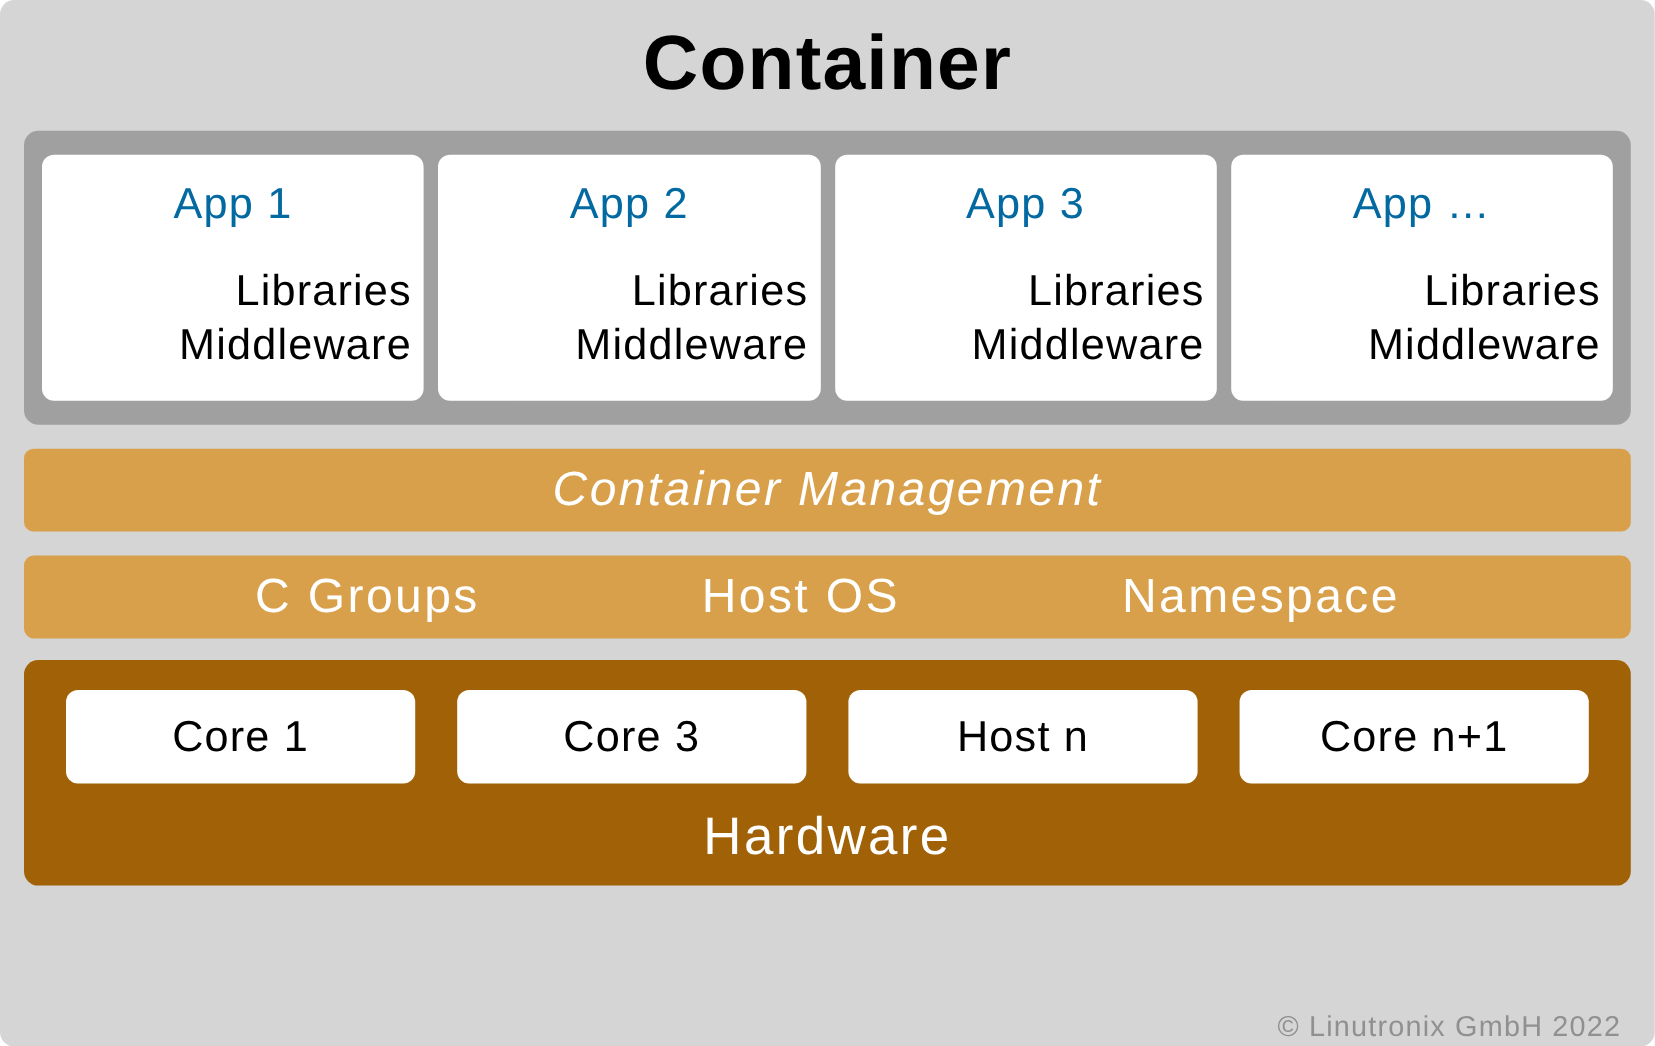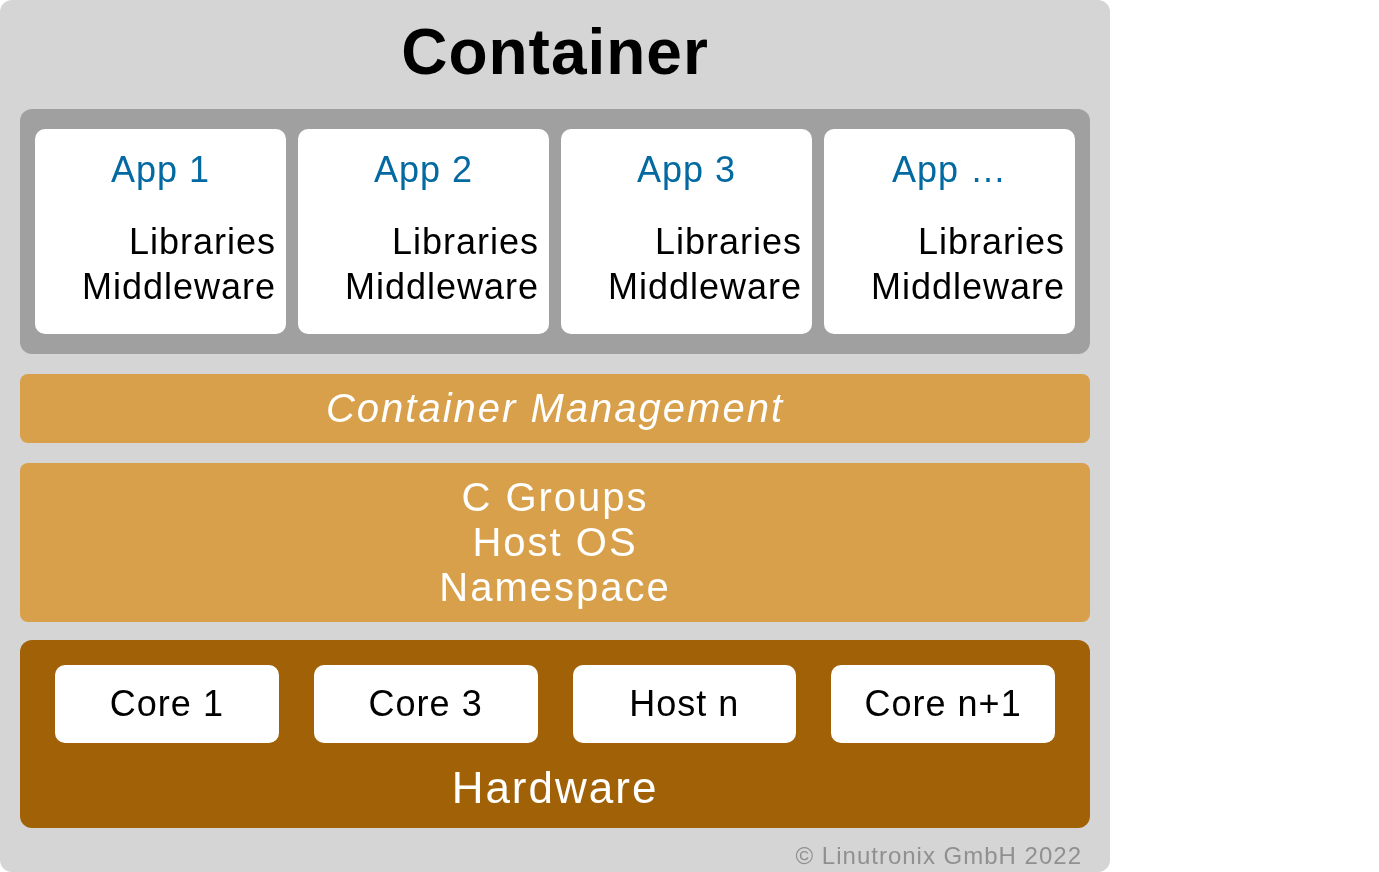--- a/index.html
+++ b/index.html
@@ -6,21 +6,21 @@
     body {
       font-family: 'Segoe UI', Tahoma, Geneva, Verdana, sans-serif;
       background: #fff;
       width: 1379px;
       height: 872px;
       padding: 0;
     }
     .container {
       background: #d5d5d5;
       border-radius: 12px;
-      width: 1110px;
+      width: 1379px;
       height: 872px;
       padding: 15px 20px 5px 20px;
       position: relative;
     }
     .main-title {
       text-align: center;
       font-size: 64px;
       font-weight: 900;
       color: #000;
       margin-bottom: 20px;
@@ -71,21 +71,20 @@
       font-style: italic;
     }
     .os-bar {
       background: #d8a04a;
       border-radius: 8px;
       display: flex;
       justify-content: space-around;
       align-items: center;
       padding: 12px 100px;
       margin-bottom: 18px;
-      flex-direction: column;
     }
     .os-text {
       color: #fff;
       font-size: 40px;
       font-weight: 400;
       letter-spacing: 2px;
     }
     .hardware-container {
       background: #a16207;
       border-radius: 12px;

